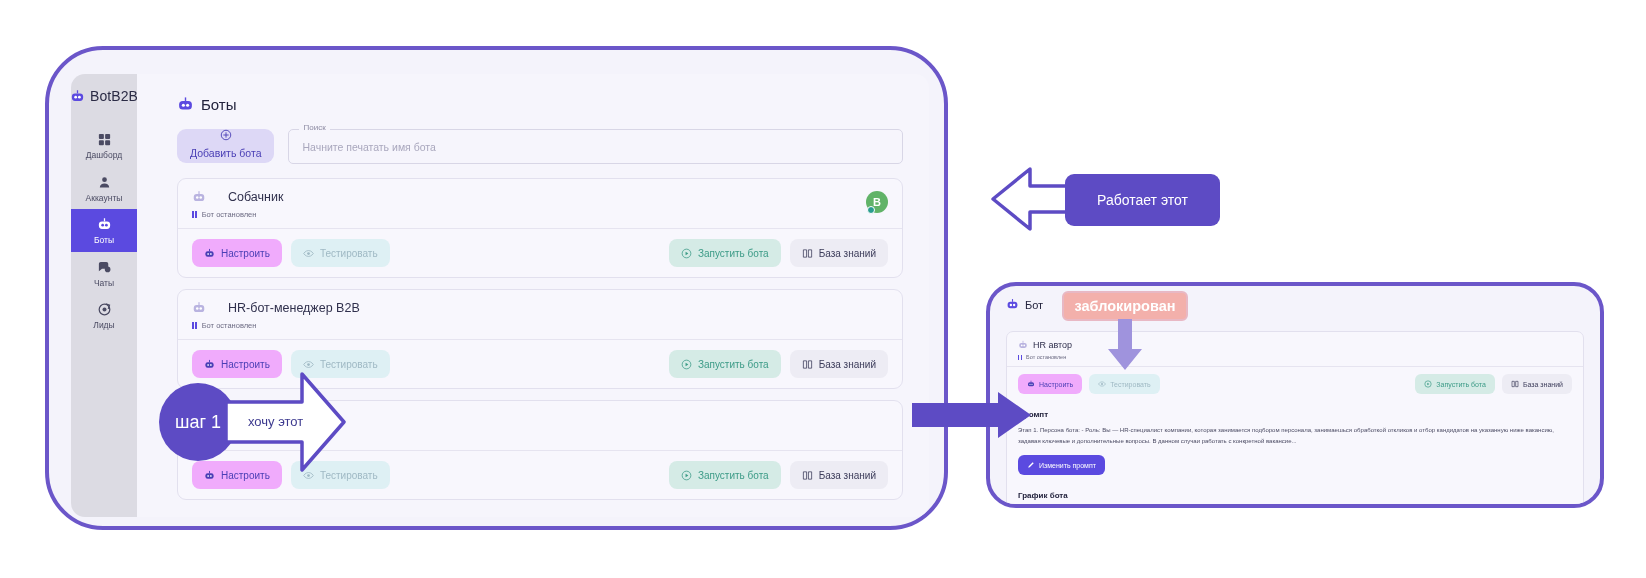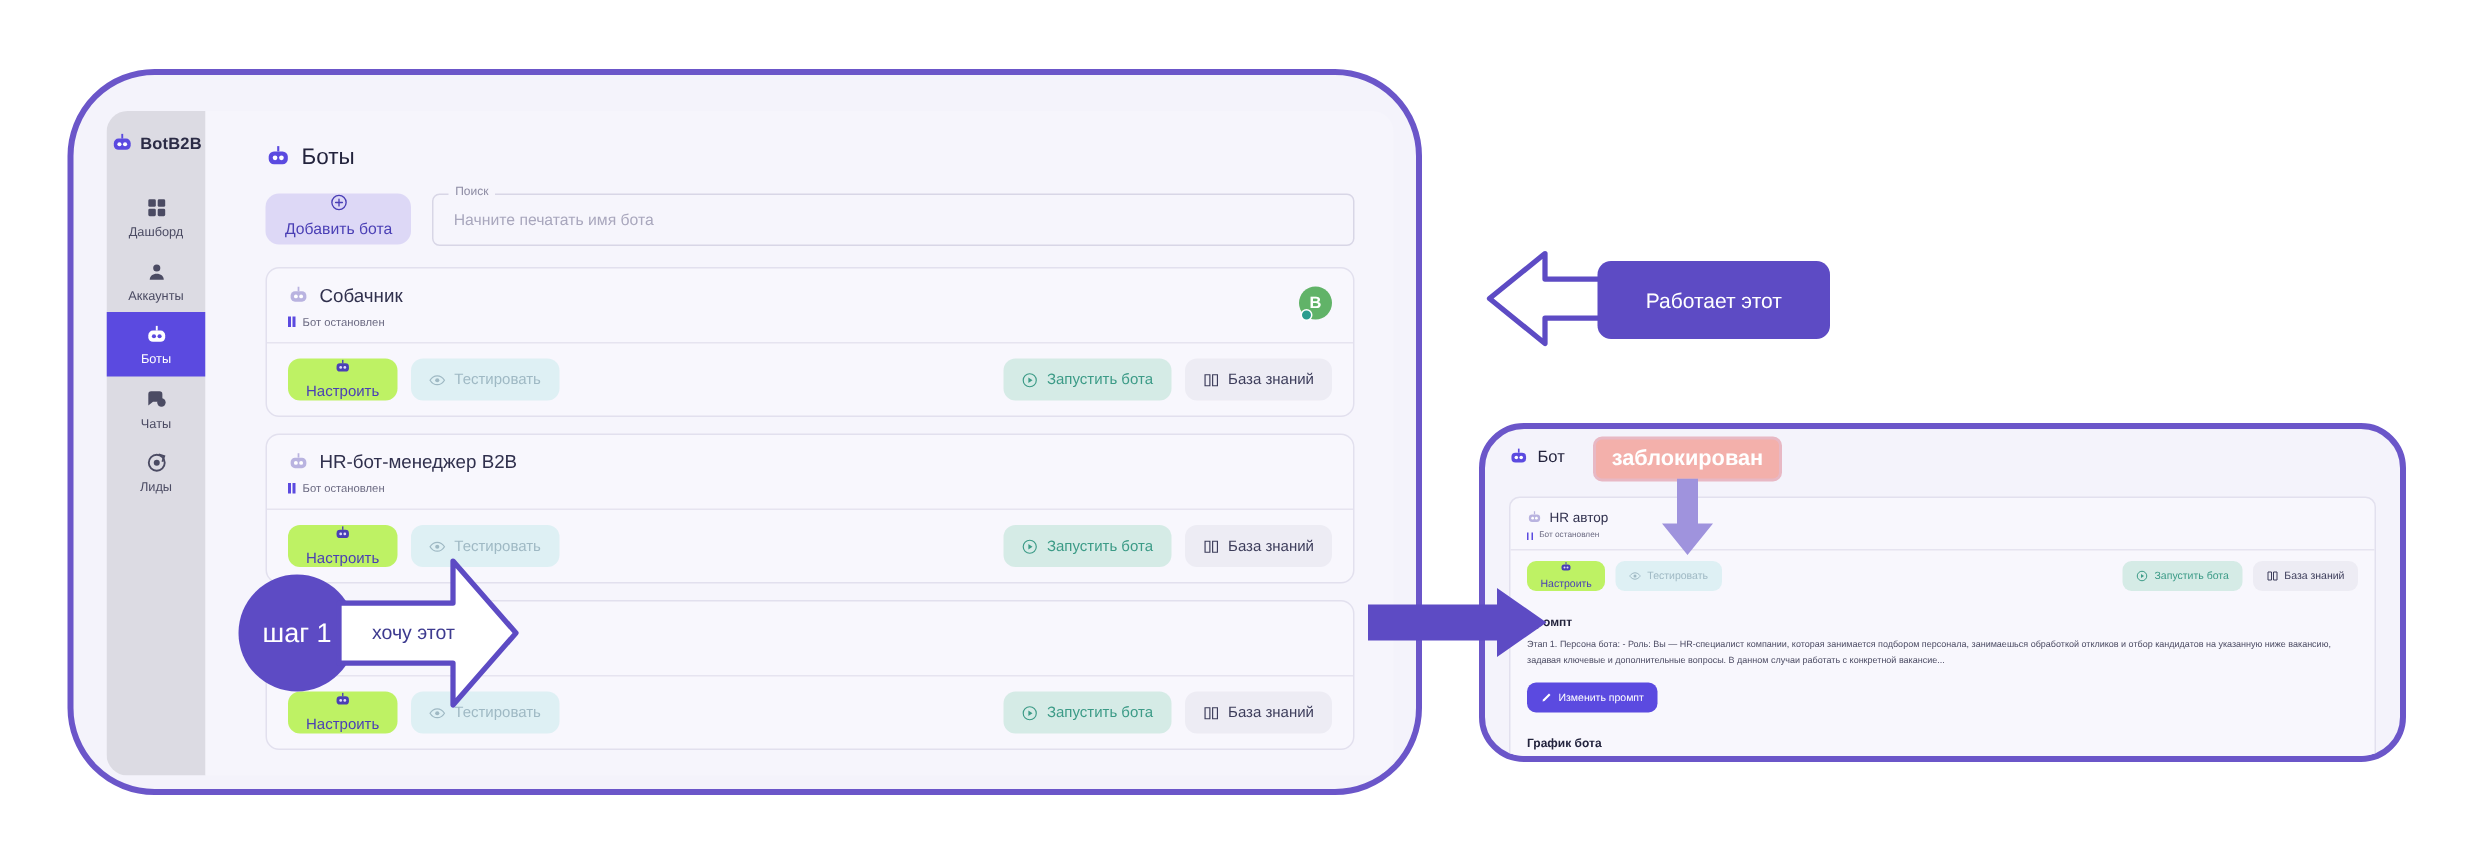--- a/index.html
+++ b/index.html
@@ -22,21 +22,21 @@
     overflow: hidden;
   }
   .app-shell { position:absolute; left:22px; top:24px; width:858px; height:443px; background:#f4f3fb; border-radius:14px; overflow:hidden; display:flex; }
 
   .sidebar {
     width: 66px; background:#dcdbe3; flex:0 0 66px;
     display:flex; flex-direction:column; align-items:center;
     padding-top: 14px;
   }
   .brand { display:flex; align-items:center; gap:5px; margin-bottom:20px; }
-  .brand-name { font-size:11px; font-weight:700; color:#2b2b45; letter-spacing:.1px; }
+  .brand-name { font-size:14px; font-weight:400; color:#2b2b45; letter-spacing:.1px; }
   .nav { width:100%; display:flex; flex-direction:column; align-items:center; }
   .nav-item {
     width:100%; padding:8px 0 7px; display:flex; flex-direction:column;
     align-items:center; gap:4px; cursor:pointer;
   }
   .nav-item .nav-label { font-size:8.5px; color:#4b4b63; line-height:1; }
   .nav-item.active { background:#5b4ae0; }
   .nav-item.active .nav-label { color:#ffffff; }
   .nav-icon { width:15px; height:15px; display:block; }
 
@@ -59,34 +59,34 @@
     position:absolute; top:-6px; left:11px; background:#f6f5fc;
     padding:0 4px; font-size:8px; color:#8d8ba3;
   }
   .search-ph { font-size:10.5px; color:#a9a7bd; }
 
   .bot-card {
     border:1px solid #e2e0ee; border-radius:9px; background:#f8f7fd;
     margin-bottom:11px; position:relative;
   }
   .bot-head { padding:11px 14px 9px; position:relative; }
-  .bot-name { display:flex; align-items:center; gap:7px; }
+  .bot-name { display:flex; align-items:center; gap:22px; }
   .bot-name span { font-size:12.5px; color:#30304d; }
   .bot-status { display:flex; align-items:center; gap:5px; margin-top:6px; }
   .bot-status span { font-size:7.5px; color:#6b6a82; }
   .pause-ico { display:inline-flex; gap:1.5px; }
   .pause-ico i { width:1.6px; height:7px; background:#5b4ae0; display:block; }
   .bot-divider { height:1px; background:#e6e4f0; }
   .bot-actions { display:flex; align-items:center; padding:10px 14px; gap:9px; }
   .abtn {
     height:28px; border-radius:8px; padding:0 12px; font-size:10px;
     display:flex; align-items:center; gap:6px; cursor:pointer; border:none;
     font-family:inherit; white-space:nowrap;
   }
-  .abtn.setup  { background:#bef264; color:#4a3fb5;flex-direction:column; }
+  .abtn.setup  { background:#f0abfc; color:#4a3fb5; }
   .abtn.test   { background:#def0f4; color:#9fb9c4; }
   .abtn.run    { background:#d5ebe6; color:#3c9b87; margin-left:auto; }
   .abtn.kb     { background:#edecf4; color:#3c3c5a; }
   .avatar-badge {
     position:absolute; right:14px; top:12px; width:22px; height:22px;
     border-radius:50%; background:#61b368; color:#fff; font-size:11px;
     font-weight:700; display:flex; align-items:center; justify-content:center;
   }
   .avatar-dot {
     position:absolute; right:13px; bottom:-1px; width:8px; height:8px;

